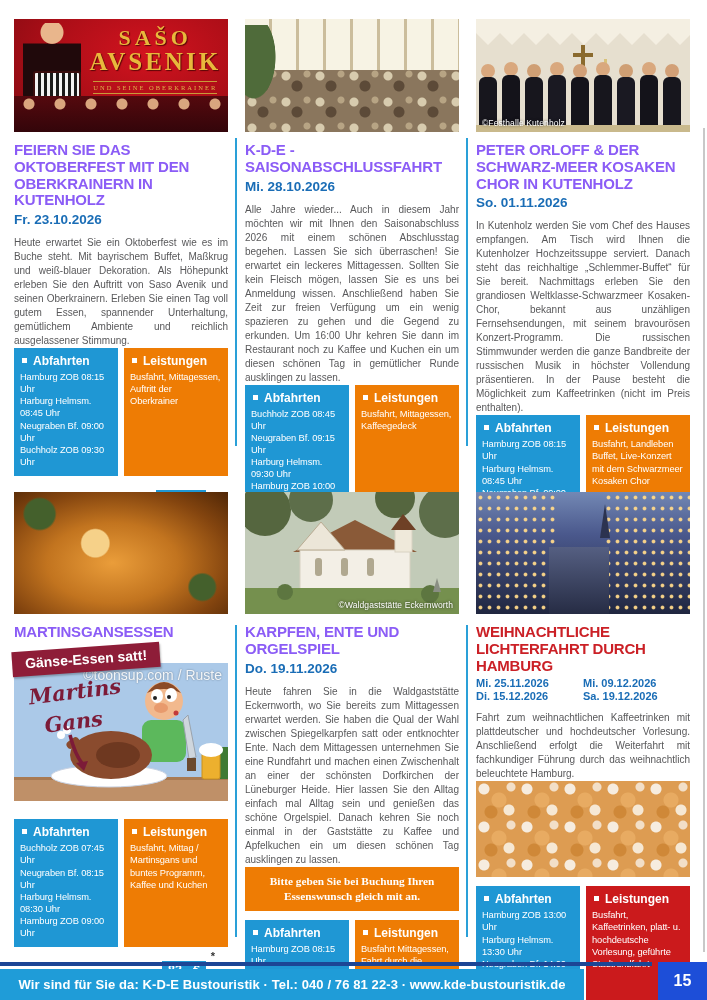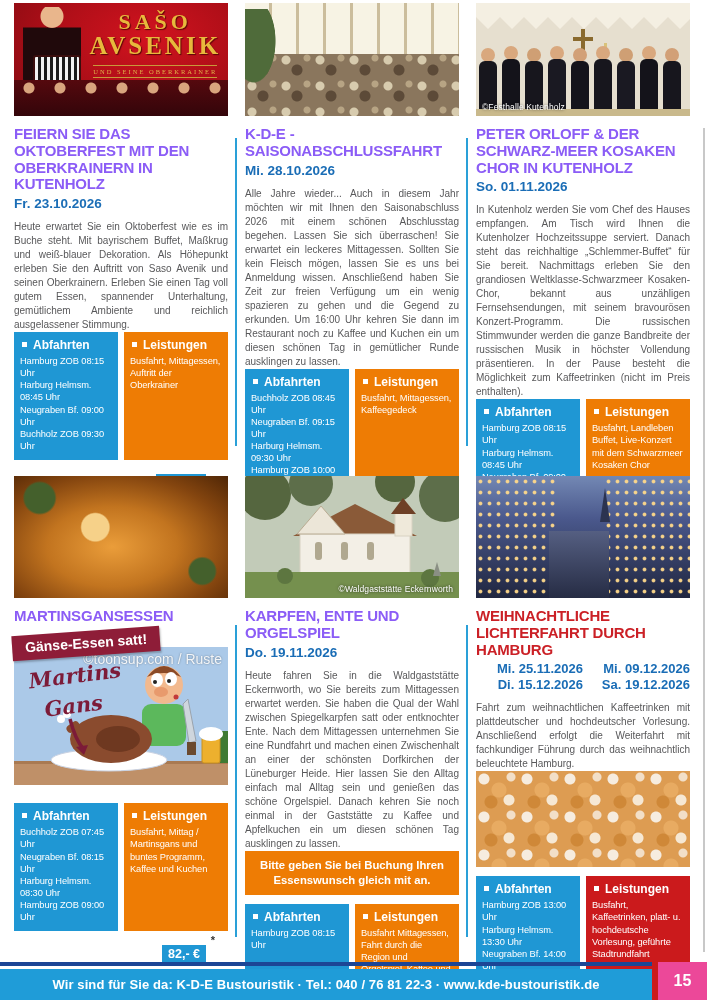--- a/index.html
+++ b/index.html
@@ -1,72 +1,72 @@
 <!DOCTYPE html>
 <html lang="de"><head>
 <meta charset="utf-8">
 <style>
   html,body{margin:0;padding:0;background:#ffffff;}
   .page{position:relative;width:707px;height:1000px;background:#fff;overflow:hidden;
         font-family:"Liberation Sans",sans-serif;-webkit-font-smoothing:antialiased;}
 
   
-  .card{position:absolute;width:214px;display:flex;flex-direction:column;}
+  .card{position:absolute;width:214px;display:flex;flex-direction:column;margin-top:16px;}
   .row1{top:3px;height:467px;}
   .row2{top:476px;height:486px;}
   .c1{left:14px}.c2{left:245px}.c3{left:476px}
 
   .photo{flex:none;position:relative;overflow:hidden;height:113px;}
   .row2 .photo{height:122px;}
 
   .title{margin:10px 0 0;color:#8b5cf6;font-size:15px;font-weight:700;line-height:1.12;
          letter-spacing:-.2px;text-transform:uppercase;}
   .title-red{color:#cb2026;}
   .date{margin-top:3px;color:#1a6db6;font-weight:700;font-size:13.5px;}
   .dates-grid{display:grid;grid-template-columns:1fr 1fr;margin-top:3px;row-gap:1px;
-              color:#1a6db6;font-weight:700;font-size:13px;text-align:right;}
+              color:#1a6db6;font-weight:700;font-size:11px;}
   .body{margin:9px 0 0;color:#58585a;font-size:10px;line-height:1.4;text-align:justify;}
 
   .boxes{display:flex;gap:6px;margin-top:auto;}
   .box{flex:1;padding:5px 6px 8px;color:#fff;}
   .box-blue{background:#1f97d4;}
   .box-orange{background:#ee7c04;}
   .box-red{background:#cb1a1c;}
   .box-head{font-size:12px;font-weight:700;margin:1px 0 3px;}
   .bullet{display:inline-block;width:5px;height:5px;background:#fff;margin:0 6px 2px 2px;}
   .box-line,.box-text{font-size:9.3px;line-height:1.3;letter-spacing:-.1px;}
 
   .price-row{position:relative;flex:none;height:22px;margin-top:9px;}
   .price-line{position:absolute;left:1px;right:70px;bottom:3px;height:2px;background:#4f7596;}
   .price-label{position:absolute;right:78px;bottom:1px;color:#1a1a1a;font-weight:700;font-size:13.5px;}
   .price-box{position:absolute;right:22px;bottom:-2px;background:#1f97d4;color:#fff;
              font-weight:700;font-size:12.5px;padding:2px 6px 3px;}
   .price-mark{position:absolute;right:13px;top:-6px;color:#333;font-weight:700;font-size:11px;}
   .row2.pad-b{padding-bottom:14px;box-sizing:border-box;}
 
   .notice{margin-top:auto;margin-bottom:9px;background:#ee7c04;color:#fff;font-weight:700;
-          font-size:11.3px;line-height:1.35;text-align:center;padding:7px 8px;}
+          font-size:11.3px;line-height:1.35;text-align:center;padding:7px 8px;font-family:Liberation Serif, serif;}
 
   .caption{position:absolute;bottom:4px;font-size:8.5px;color:#fff;
            text-shadow:0 0 3px rgba(0,0,0,.7);letter-spacing:.1px;}
   .cap-left{left:6px}.cap-right{right:6px}
 
   
   .vsep{position:absolute;width:2px;background:#2aa0d8;}
   .vsep.s1{left:235px;top:138px;height:308px;}
   .vsep.s2{left:466px;top:138px;height:308px;}
   .vsep.s3{left:235px;top:625px;height:312px;}
   .vsep.s4{left:466px;top:625px;height:312px;}
   .page-edge{position:absolute;left:703px;top:128px;height:824px;width:2px;background:#9a9a9a;opacity:.55;}
 
   .footer-line{position:absolute;left:0;top:962px;width:652px;height:4px;background:#1c4696;}
-  .footer-bar{position:absolute;left:0;top:969px;width:652px;height:31px;background:#1f9cd8;
+  .footer-bar{position:absolute;left:0;top:969px;width:584px;height:31px;background:#1f9cd8;
               display:flex;align-items:center;justify-content:center;}
   .footer-text{color:#fff;font-weight:700;font-size:13px;letter-spacing:.1px;}
-  .page-num-box{position:absolute;left:658px;top:962px;width:49px;height:38px;background:#ec4899;
+  .page-num-box{position:absolute;left:658px;top:962px;width:49px;height:38px;background:#1d4ed8;
                 display:flex;align-items:center;justify-content:center;color:#fff;
                 font-weight:700;font-size:16px;}
 
   
   .p1{background:radial-gradient(ellipse at 62% 30%,#d2131f 0%,#aa0e17 55%,#7e0a11 100%);}
   .poster-text{position:absolute;left:34%;right:2%;top:6px;text-align:center;
                font-family:"Liberation Serif",serif;color:#e8b83c;}
   .poster-l1{font-size:22px;font-weight:700;letter-spacing:4px;text-shadow:1px 1px 1px #5c0606;}
   .poster-l2{font-size:25px;font-weight:700;letter-spacing:3px;margin-top:-3px;text-shadow:1px 1px 1px #5c0606;}
   .poster-l3{font-size:6.5px;letter-spacing:2px;margin-top:4px;color:#e0b24a;

